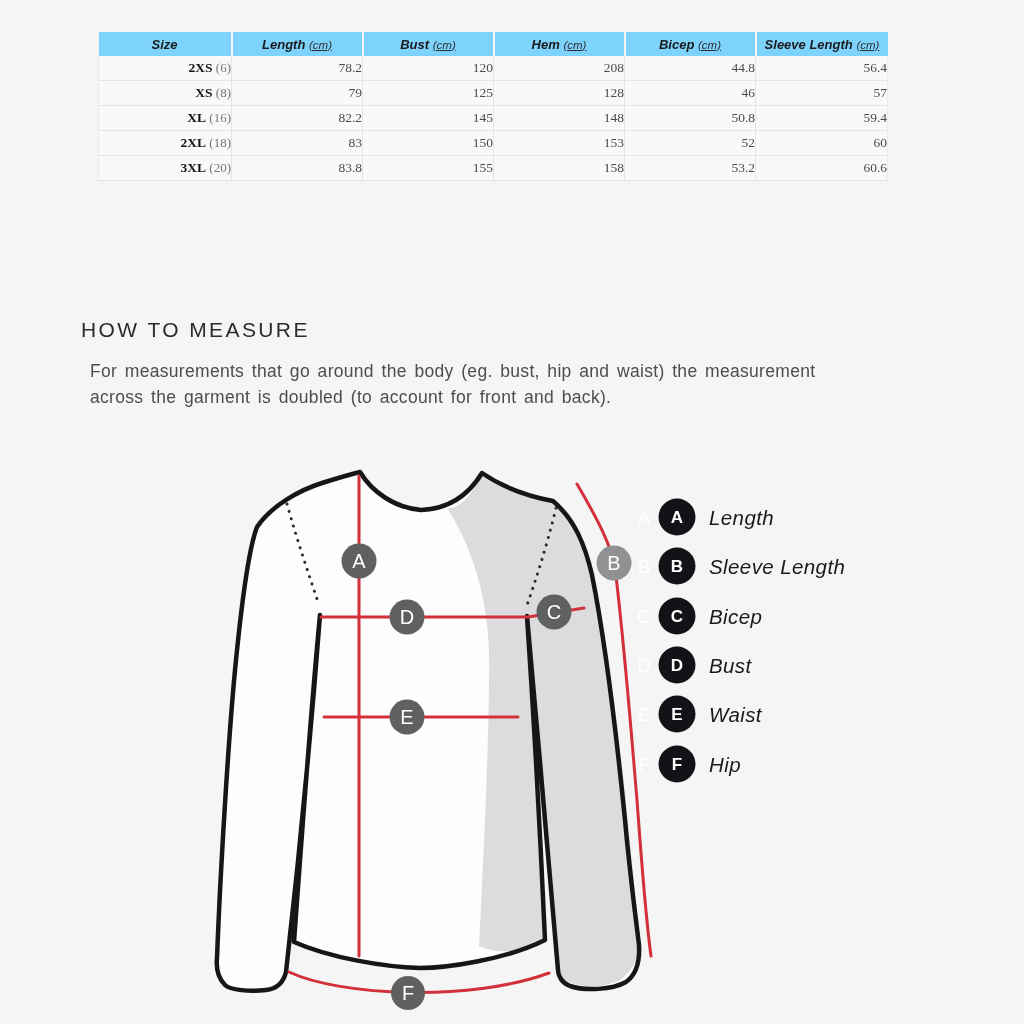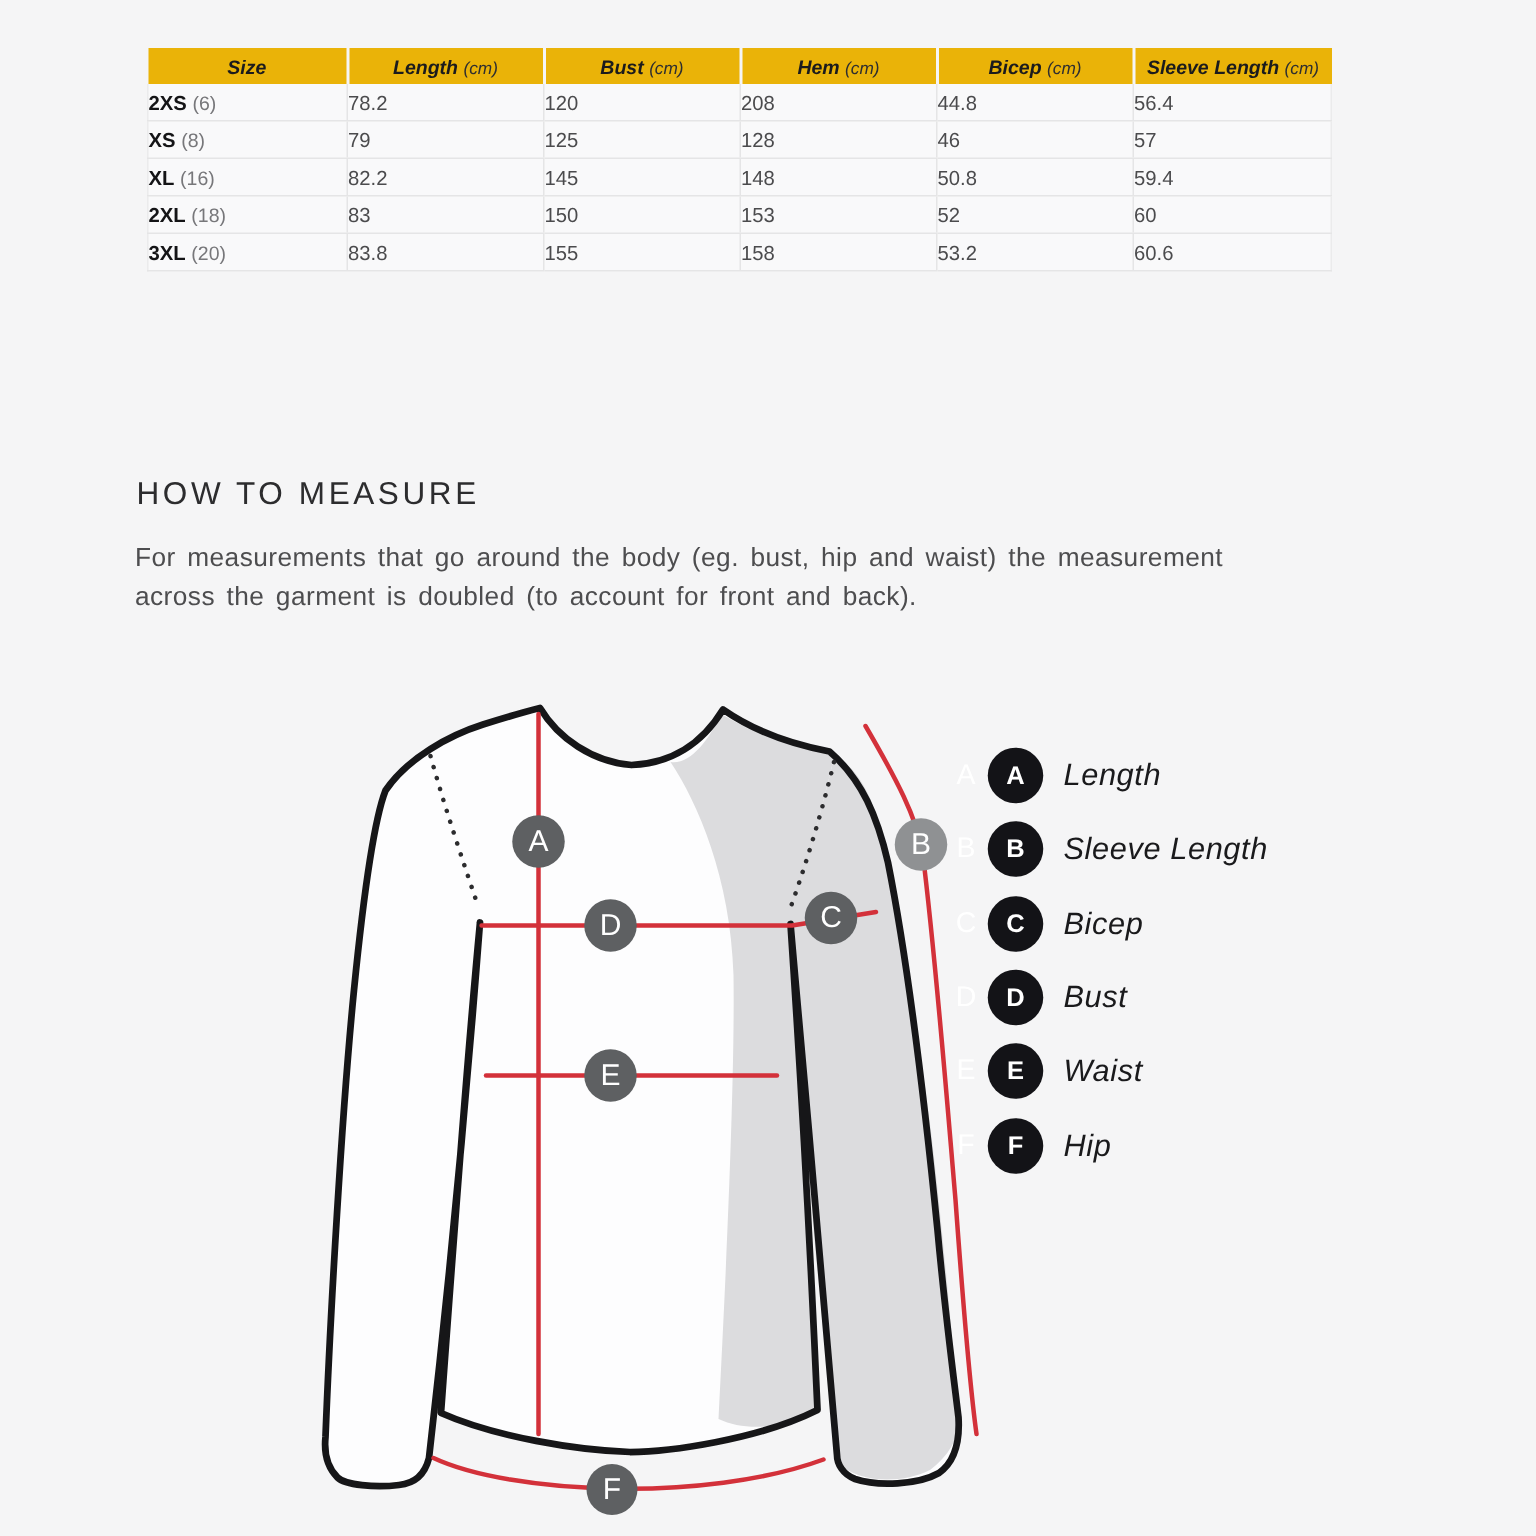--- a/index.html
+++ b/index.html
@@ -5,38 +5,38 @@
   html,body{margin:0;padding:0;}
   body{
     width:1024px;height:1024px;position:relative;overflow:hidden;
     background:#f5f5f6;
     font-family:"Liberation Sans",sans-serif;
   }
   
   .table-wrap{position:absolute;left:98px;top:32px;width:789px;}
   table.sz-table{border-collapse:collapse;table-layout:fixed;width:789px;}
   table.sz-table thead th{
-    background:#eab308;height:24px;padding:0;
+    background:#7dd3fc;height:24px;padding:0;
     font-style:italic;font-weight:700;font-size:13px;color:#1b1b1d;
     border-left:2px solid #f5f5f6;
   }
   table.sz-table thead th:first-child{border-left:none;}
-  table.sz-table thead th .unit{font-weight:400;font-size:11.5px;color:#2e2e30;}
+  table.sz-table thead th .unit{font-weight:400;font-size:11.5px;color:#2e2e30;text-decoration:underline;}
   table.sz-table tbody td{
-    background:#f9f9fa;height:24px;padding:0;text-align:left;
+    background:#f9f9fa;height:24px;padding:0;text-align:right;
     font-size:13.5px;color:#4b4b4d;
-    border-bottom:1px solid #e5e5e6;border-left:1px solid #e5e5e6;
+    border-bottom:1px solid #e5e5e6;border-left:1px solid #e5e5e6;font-family:Liberation Serif, serif;
   }
   table.sz-table tbody td:first-child{border-left:1px solid #ebebec;}
   table.sz-table tbody td:last-child{border-right:1px solid #ebebec;}
   .sz{font-weight:700;color:#141416;}
   .note{color:#77777a;font-size:13px;}
   
   .htm-heading{
-    position:absolute;left:91px;top:318px;
+    position:absolute;left:81px;top:318px;
     font-size:21px;letter-spacing:2.4px;color:#2c2c2e;font-weight:400;
   }
   .htm-para{
     position:absolute;left:90px;top:358px;
     font-size:17.5px;line-height:26px;color:#4d4d4f;
     letter-spacing:0.3px;word-spacing:2.5px;white-space:nowrap;
   }
   
   .diagram-svg{position:absolute;left:0;top:450px;}
   .marker-letter{font-family:"Liberation Sans",sans-serif;font-size:20px;fill:#ffffff;}

